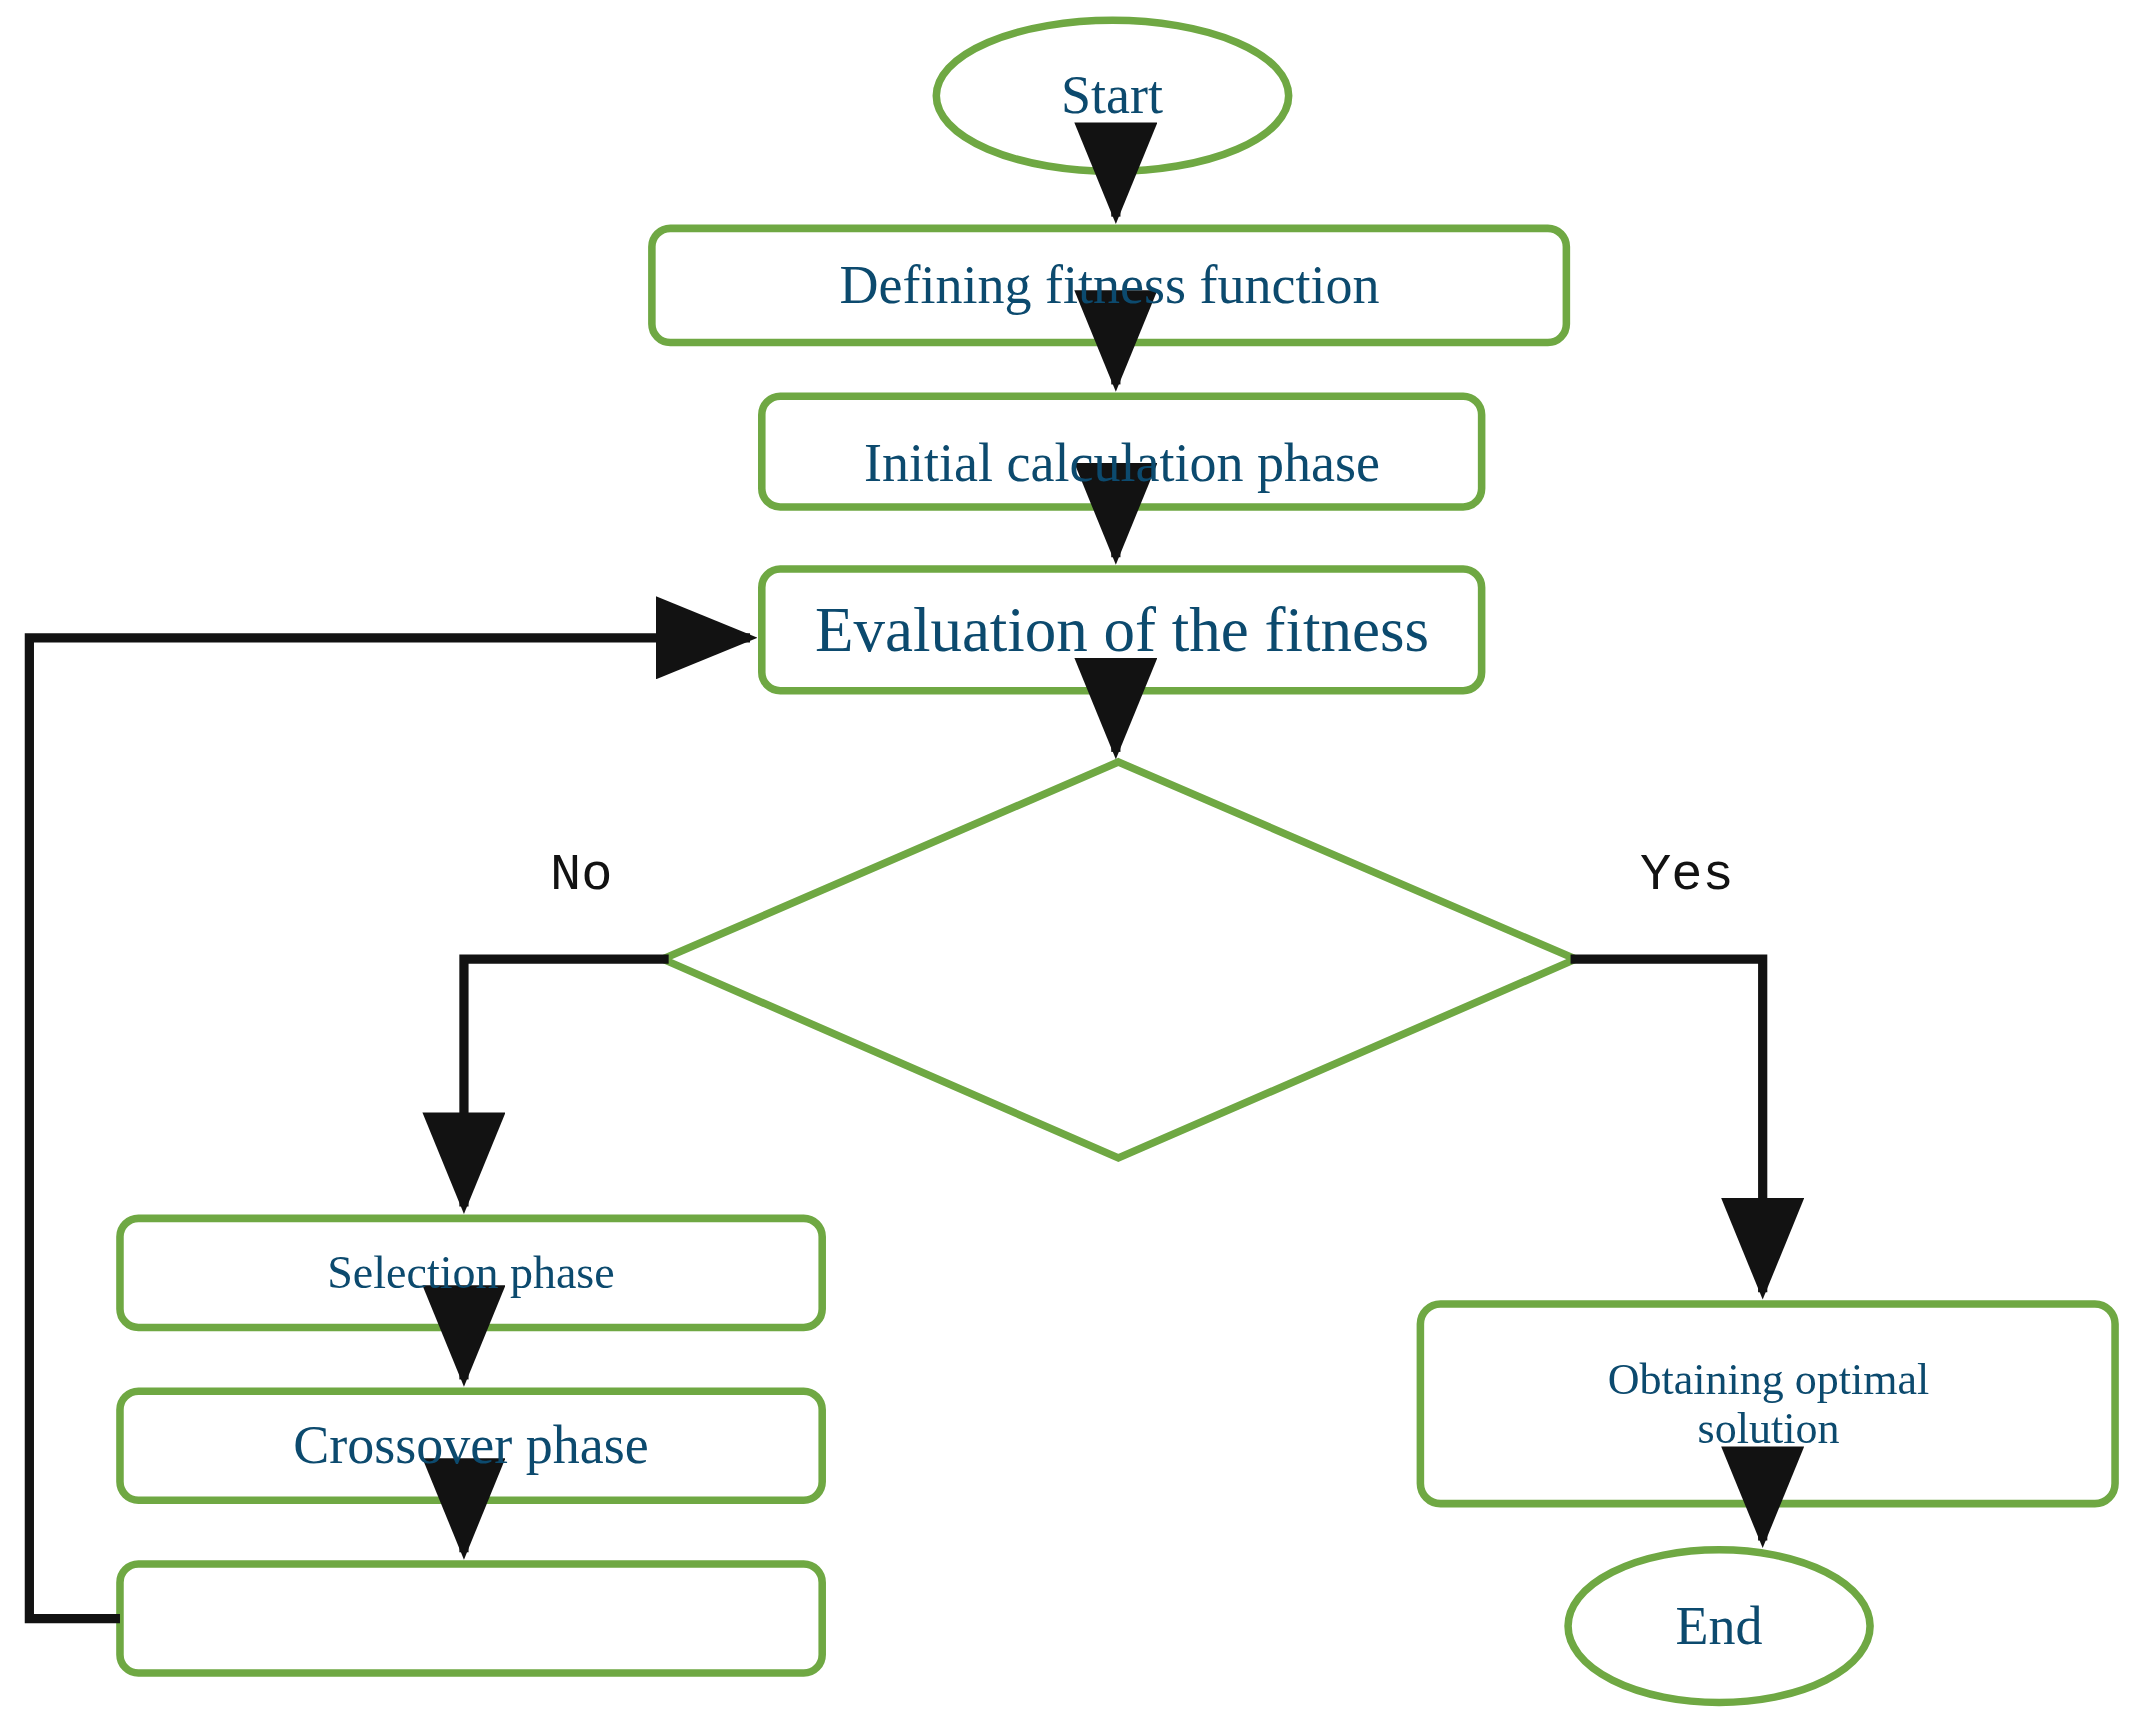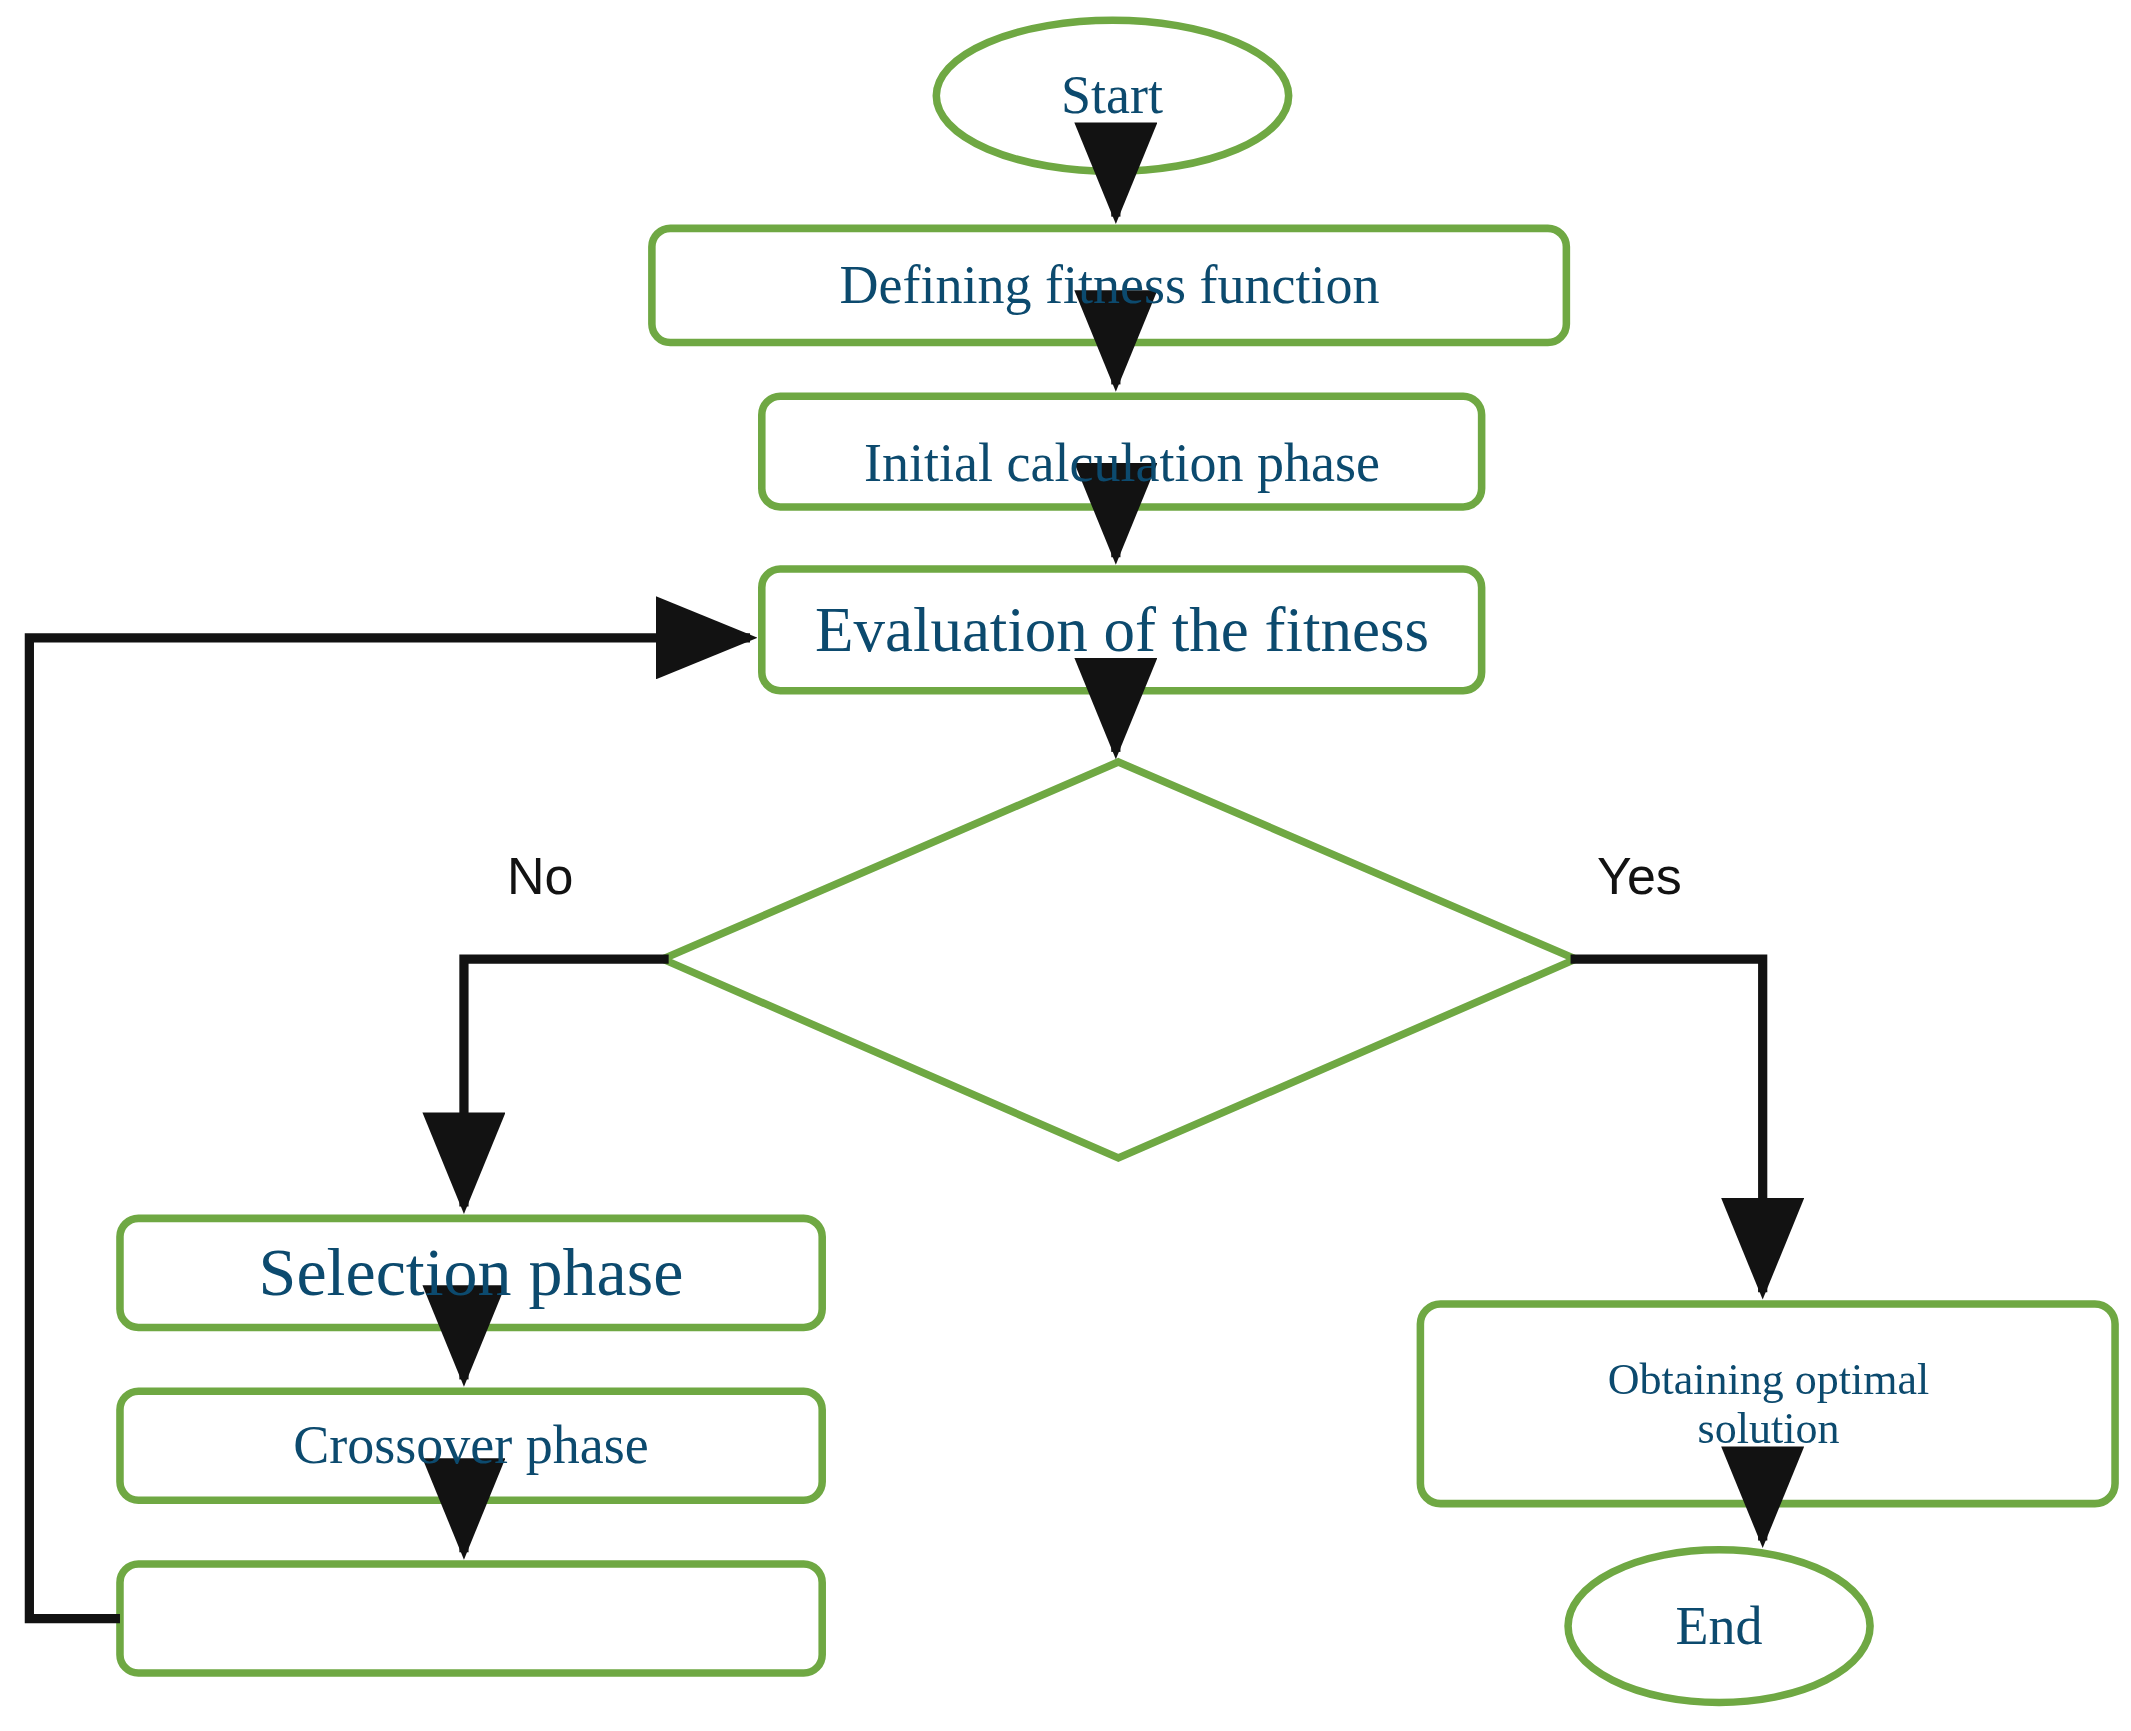--- a/index.html
+++ b/index.html
@@ -30,23 +30,24 @@
     text-align: center;
     color: #0c4a6e;
     font-family: "Liberation Serif", "DejaVu Serif", serif;
     line-height: 1.12;
     white-space: pre-line;
     pointer-events: none;
   }
   .edge-label {
     position: absolute;
     color: #121212;
-    font-family: Liberation Sans, sans-serif;
+    font-family: Liberation Mono, monospace;
     font-size: 52px;
     line-height: 1;
+    margin-left: 43px;
   }
 </style>
 </head>
 <body>
 
 <div id="stage">
 
   <svg id="flow-svg" viewBox="0 0 2540 2064">
     <defs>
       <marker id="arrowhead" markerWidth="11" markerHeight="9" refX="10.2" refY="4.5" orient="auto" markerUnits="strokeWidth">
@@ -102,21 +103,21 @@
 
   <div class="node-label" style="left:936px; top:20px; width:352px; height:151px; font-size:54px;">Start</div>
 
   <div class="node-label" style="left:652px; top:228px; width:915px; height:114px; font-size:54px;">Defining fitness function</div>
 
   <div class="node-label" style="left:762px; top:408px; width:720px; height:111px; font-size:54px;">Initial calculation phase</div>
 
   <div class="node-label" style="left:762px; top:569px; width:720px; height:122px; font-size:63px;">Evaluation of the fitness</div>
 
 
-  <div class="node-label" style="left:120px; top:1218px; width:702px; height:109px; font-size:68px;">Selection phase</div>
+  <div class="node-label" style="left:120px; top:1218px; width:702px; height:109px; font-size:46px;">Selection phase</div>
 
   <div class="node-label" style="left:120px; top:1391px; width:702px; height:109px; font-size:54px;">Crossover phase</div>
 
 
   <div class="node-label" style="left:1421px; top:1304px; width:695px; height:200px; font-size:44px;">Obtaining optimal
 solution</div>
 
   <div class="node-label" style="left:1568px; top:1550px; width:302px; height:153px; font-size:54px;">End</div>
 
   <div class="edge-label" style="left:507px; top:850px;">No</div>

